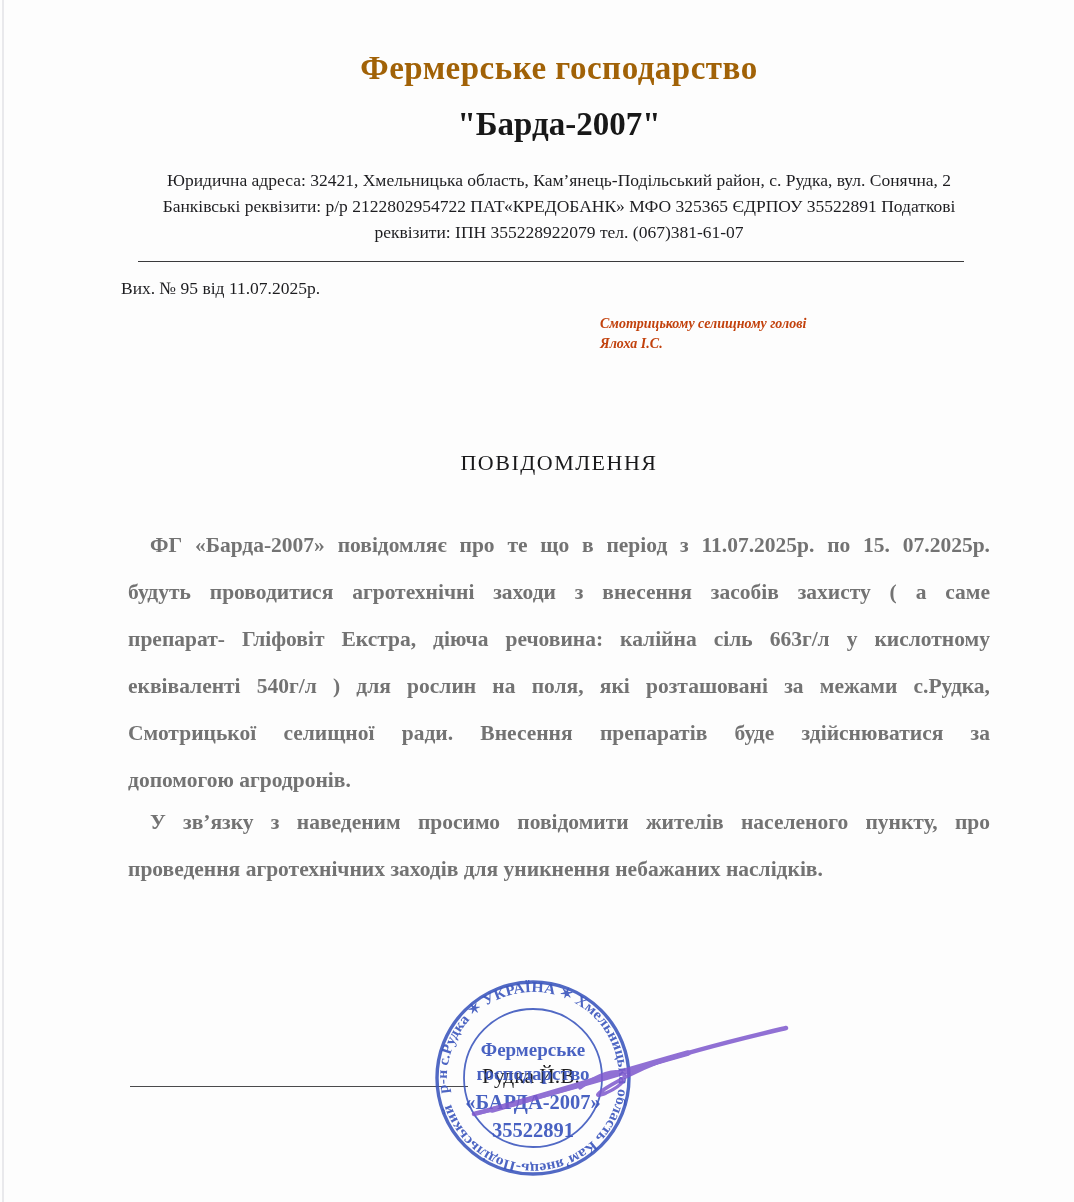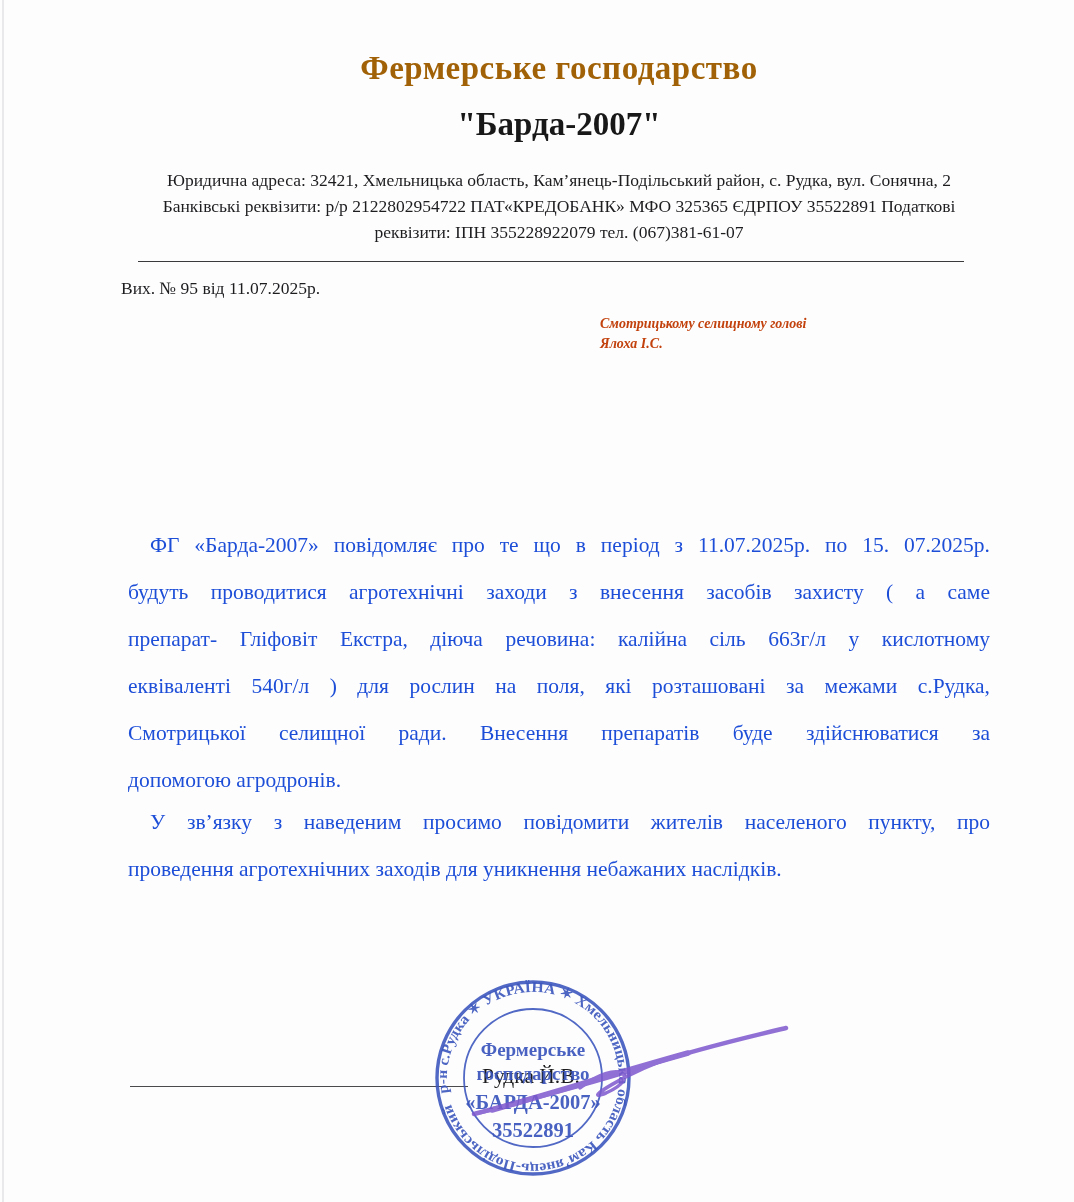--- a/index.html
+++ b/index.html
@@ -26,21 +26,21 @@
 
   .ref{position:absolute;top:278px;left:-7px;font-size:17.5px;color:#1d1d20;}
 
   .recipient{position:absolute;left:472px;top:316px;font-size:14px;
     font-weight:bold;font-style:italic;color:#c2410c;}
   .recipient .r2{margin-top:4px;}
 
   .doc-title{position:absolute;top:450px;left:0;width:100%;text-align:center;
     font-size:22px;letter-spacing:1.5px;color:#19191b;}
 
-  .para{position:absolute;left:0;width:862px;font-size:21.5px;line-height:47px;color:#1d4ed8;}
+  .para{position:absolute;left:0;width:862px;font-size:21.5px;line-height:47px;color:#737373;font-weight:bold;}
   .para.p1{top:522px;}
   .para.p2{top:799px;}
   .para .ln{text-align:justify;text-align-last:justify;text-justify:inter-word;}
   .para .ln.first{text-indent:22px;}
   .para .ln.last{text-align-last:left;}
 
   .sign-row{position:absolute;left:0;top:1062px;width:760px;display:flex;align-items:flex-end;}
   .sign-row .lbl,.sign-row .name{font-size:21.5px;line-height:28px;white-space:nowrap;color:#1b1b1d;}
   .sign-row .sig-line{flex:0 0 338px;height:0;border-bottom:1.8px solid #4a4a4c;margin:0 0 3px 2px;}
   .sign-row .name{margin-left:14px;}
@@ -67,20 +67,21 @@
 
     <div class="rule"></div>
 
     <div class="ref">Вих. № 95 від 11.07.2025р.</div>
 
     <div class="recipient">
       <div>Смотрицькому селищному голові</div>
       <div class="r2">Ялоха І.С.</div>
     </div>
 
+    <div class="doc-title">ПОВІДОМЛЕННЯ</div>
 
     <div class="para p1">
       <div class="ln first">ФГ «Барда-2007» повідомляє про те що в період з 11.07.2025р. по 15. 07.2025р.</div>
       <div class="ln">будуть проводитися агротехнічні заходи з внесення засобів захисту ( а саме</div>
       <div class="ln">препарат- Гліфовіт Екстра, діюча речовина: калійна сіль 663г/л у кислотному</div>
       <div class="ln">еквіваленті 540г/л ) для рослин на поля, які розташовані за межами с.Рудка,</div>
       <div class="ln">Смотрицької селищної ради. Внесення препаратів буде здійснюватися за</div>
       <div class="ln last">допомогою агродронів.</div>
     </div>
 

